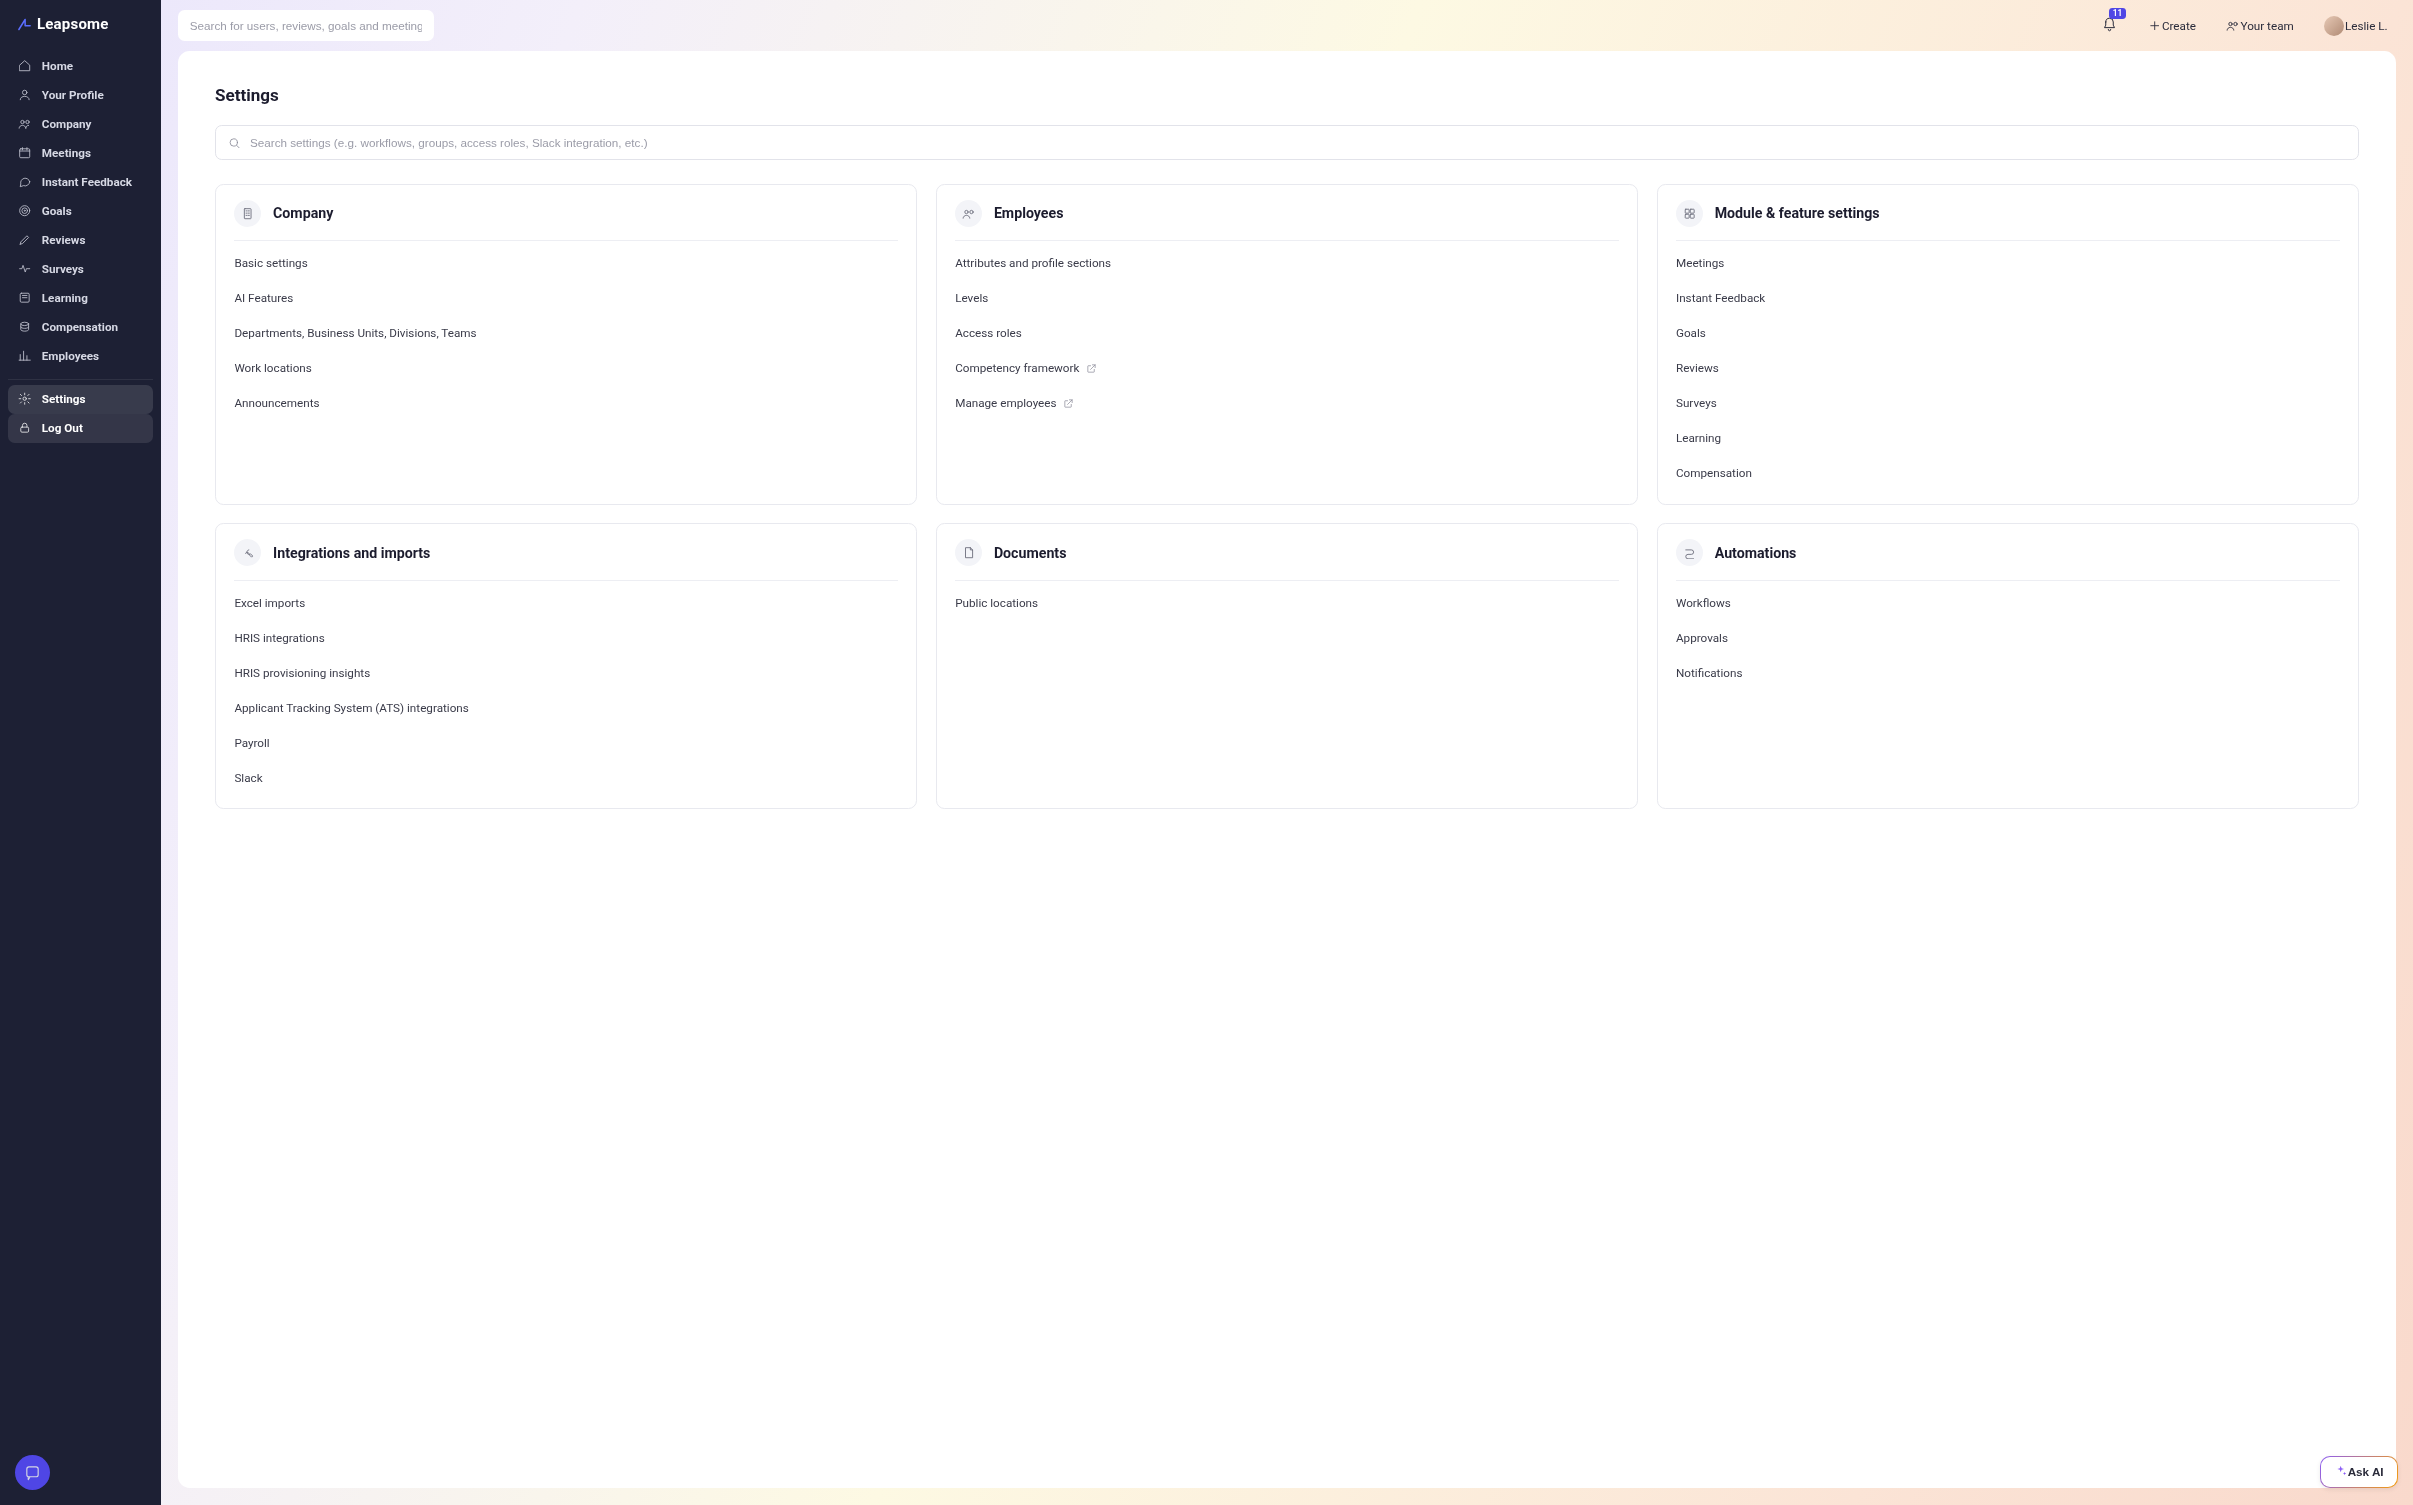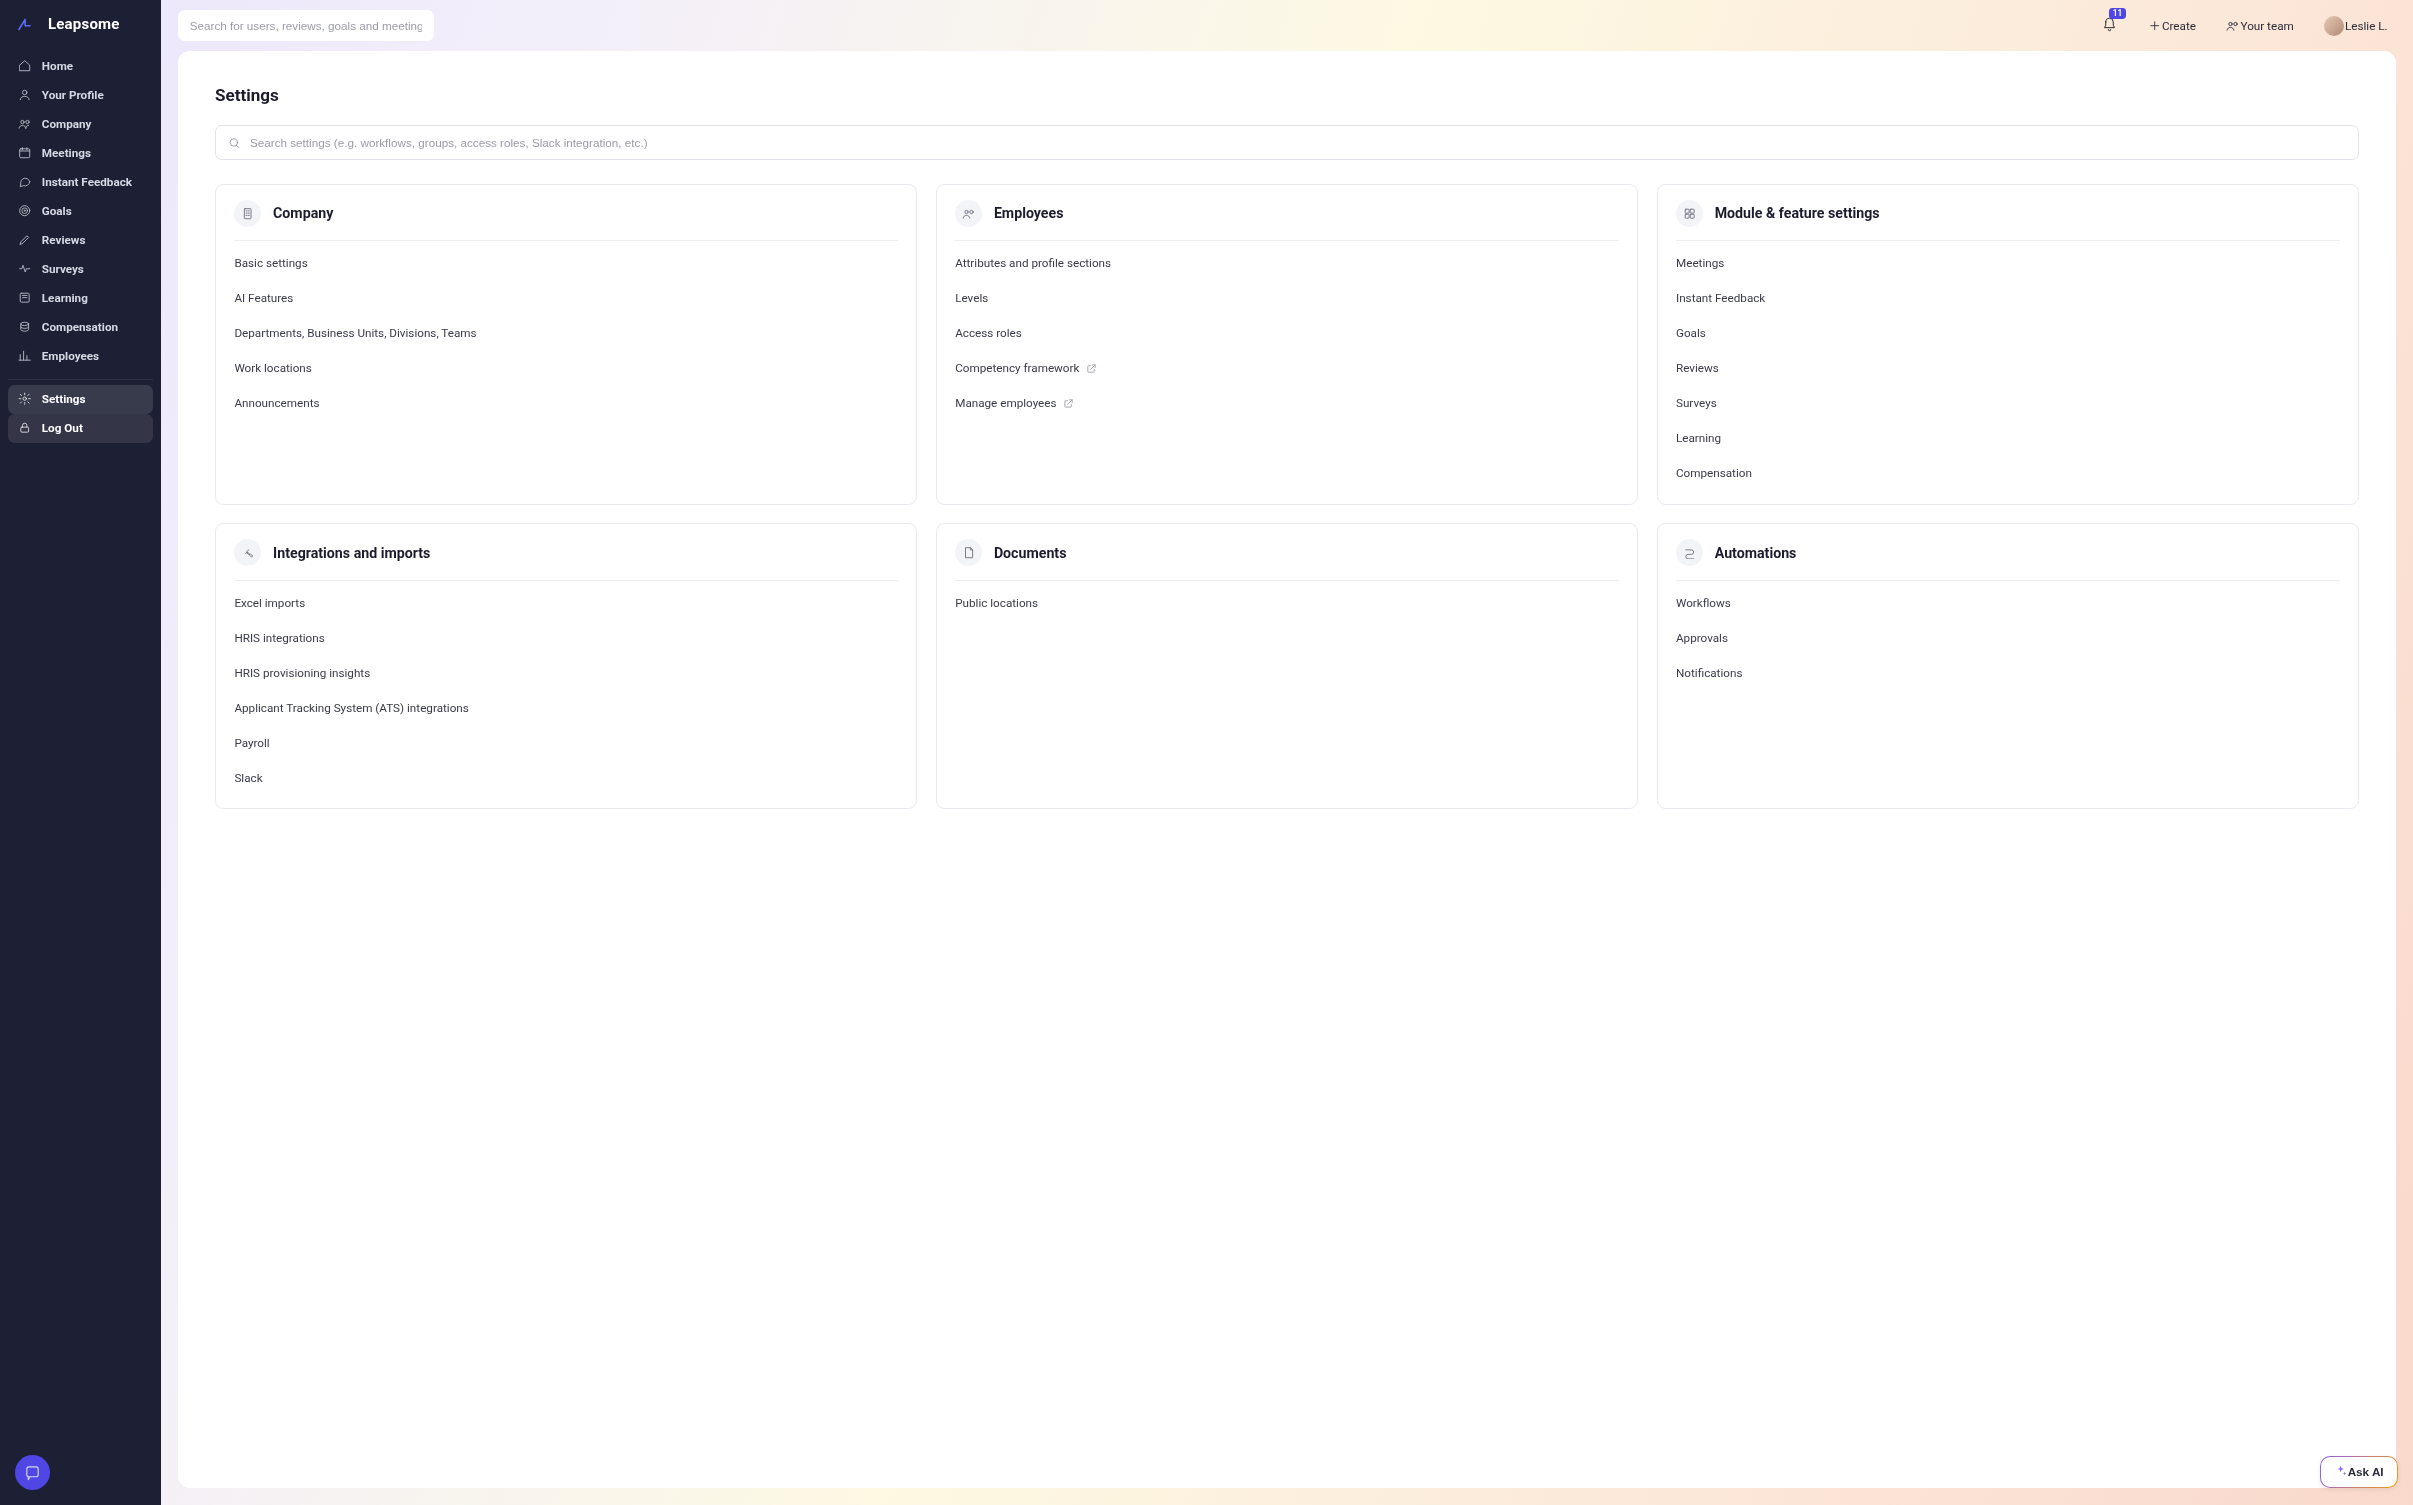--- a/index.html
+++ b/index.html
@@ -18,21 +18,21 @@
     color: #d6d8e4;
     display: flex;
     flex-direction: column;
     flex-shrink: 0;
     height: 100vh;
   }
   .logo-wrap {
     padding: 15px 17px 15px 17px;
     display: flex;
     align-items: center;
-    gap: 16px;
+    gap: 5px;
   }
   .logo-mark {
     width: 15px; height: 15px;
     display:inline-block;
   }
   .logo-text {
     font-size: 15px;
     font-weight: 700;
     color: #ffffff;
     letter-spacing: 0.2px;

